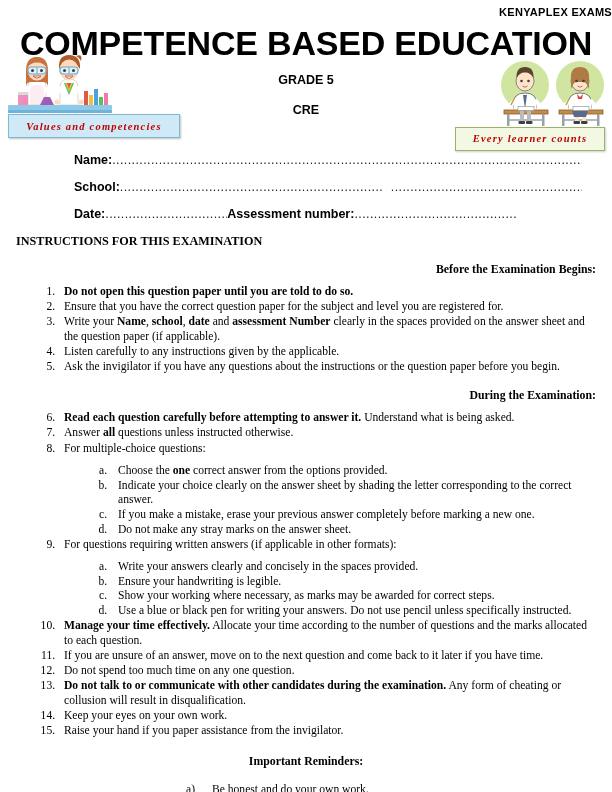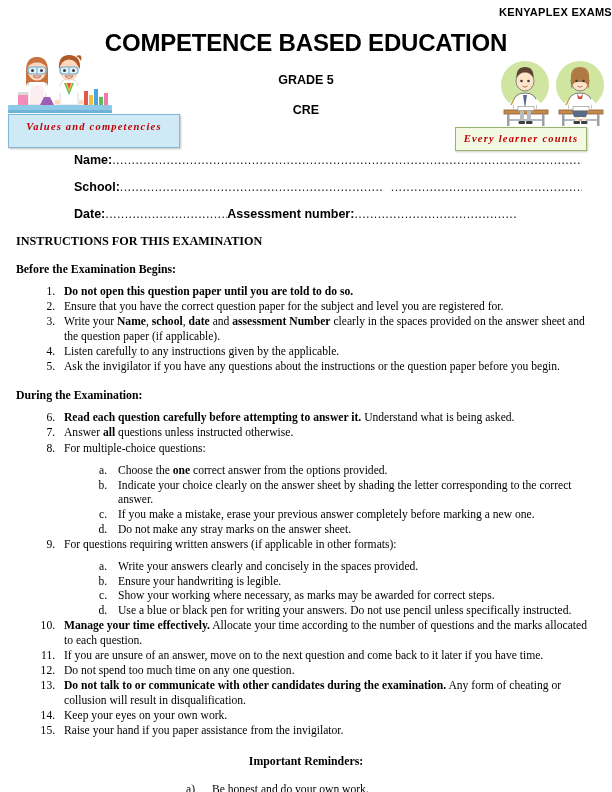--- a/index.html
+++ b/index.html
@@ -27,21 +27,21 @@
     line-height: 14px;
   }
   .header-zone {
     position: relative;
     height: 128px;
   }
   .main-title {
     text-align: center;
     font-family: "Liberation Sans", sans-serif;
     font-weight: bold;
-    font-size: 24px;
+    font-size: 34px;
     line-height: 32px;
     padding-top: 8px;
     letter-spacing: -0.2px;
   }
   .sub-title {
     text-align: center;
     font-family: "Liberation Sans", sans-serif;
     font-weight: bold;
     font-size: 12.5px;
     margin-top: 14px;
@@ -63,30 +63,30 @@
     color: #c00000;
     letter-spacing: 1.2px;
     font-size: 10.5px;
     text-align: center;
     box-sizing: border-box;
   }
   .banner-left {
     left: 8px;
     top: 95px;
     width: 172px;
-    height: 34px;
+    height: 24px;
     line-height: 24px;
     background: #cfeaf6;
     border: 1px solid #7fb8d4;
     box-shadow: 1px 1px 2px rgba(0,0,0,0.25);
   }
   .banner-right {
     left: 455px;
     top: 108px;
-    width: 132px;
+    width: 150px;
     height: 24px;
     line-height: 22px;
     background: #f2f8e2;
     border: 1px solid #9ab36a;
     box-shadow: 1px 1px 2px rgba(0,0,0,0.2);
   }
 
   
   .art {
     position: absolute;
@@ -134,20 +134,21 @@
     font-weight: bold;
     font-size: 12.2px;
     margin-top: 10px;
     margin-bottom: 0;
   }
   .sub-heading {
     font-weight: bold;
     font-size: 11.8px;
     margin-top: 13px;
     margin-bottom: 0;
+    text-align: right;
   }
   ol.num-list {
     list-style: decimal;
     margin: 9px 0 0 0;
     padding-left: 42px;
   }
   ol.num-list > li {
     margin-bottom: 0.5px;
     padding-left: 6px;
   }

